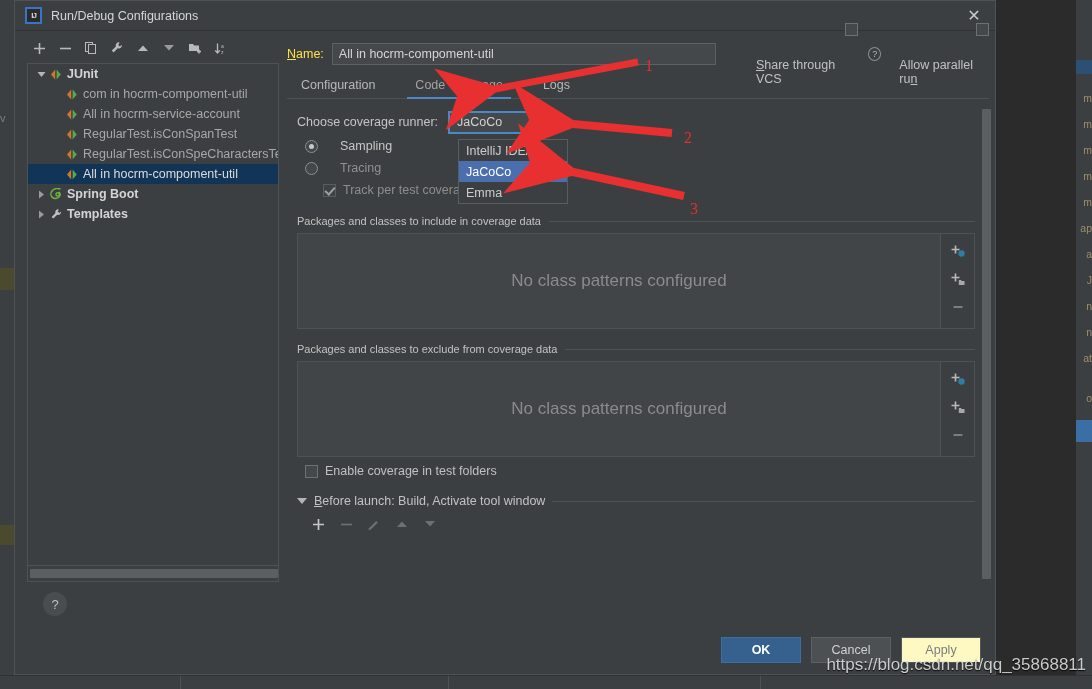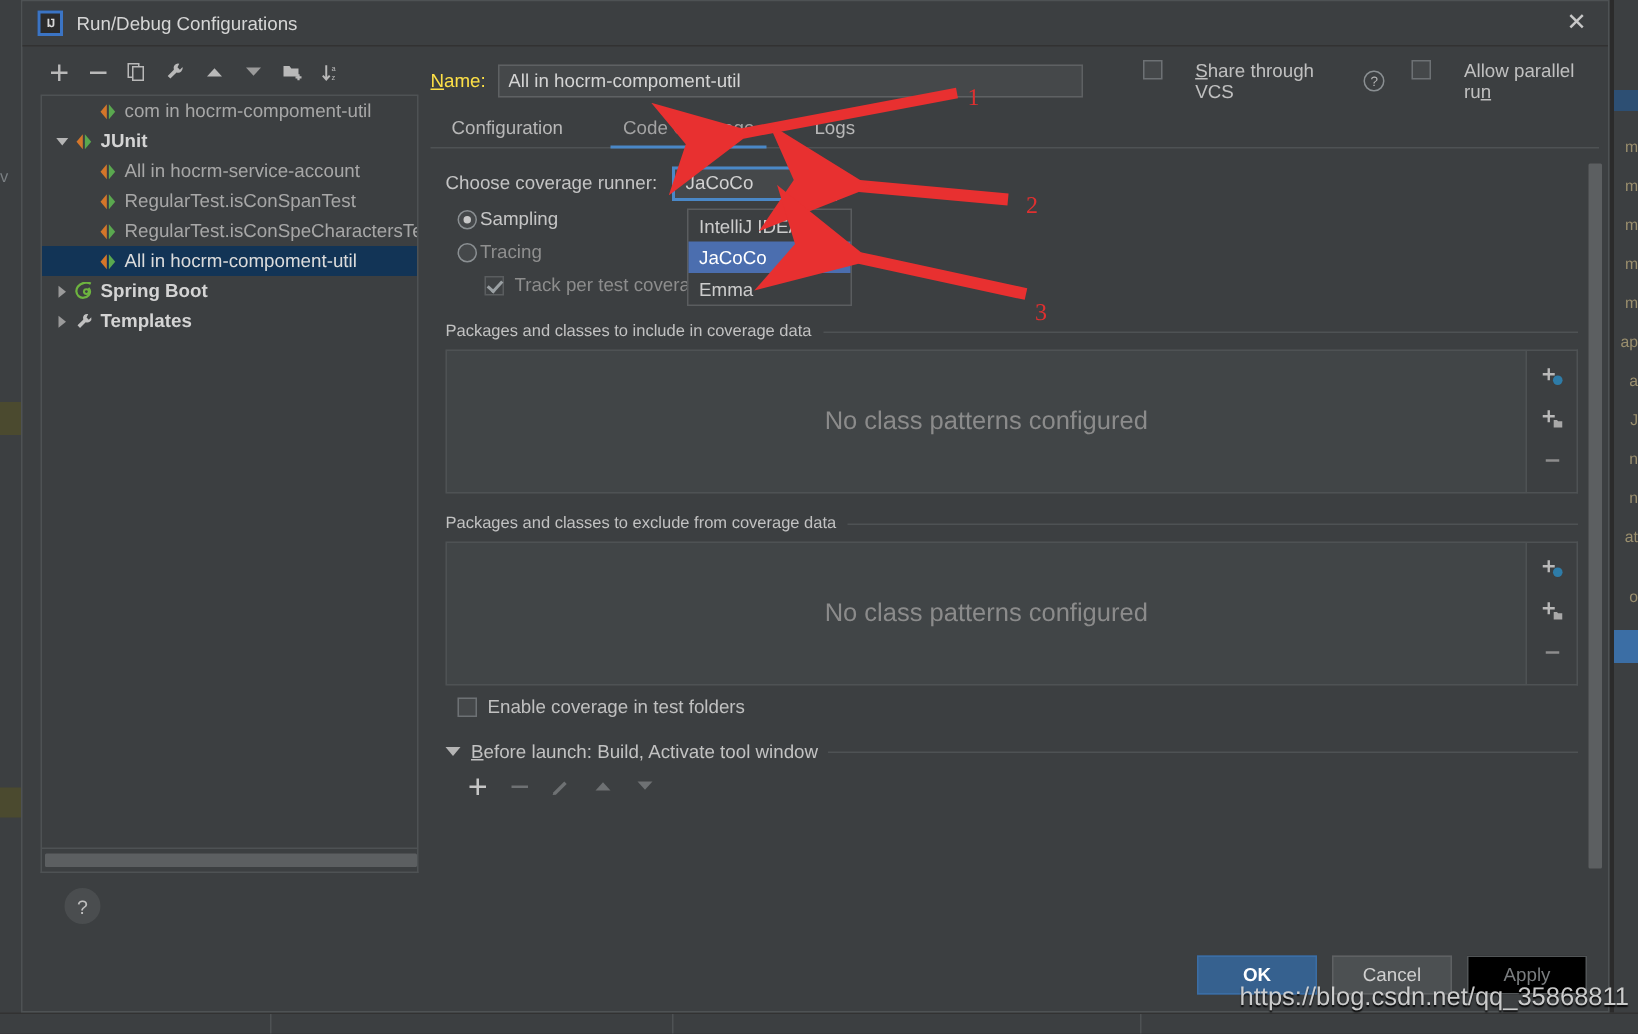--- a/index.html
+++ b/index.html
@@ -21,21 +21,21 @@
   .bg-left-strip .hl2 { position:absolute; left:0; top:525px; width:14px; height:20px; background:#4b4a2f; }
   .bg-right-strip { position:absolute; right:0; top:0; width:16px; height:689px; background:#3c3f41; }
   .bg-right-strip .rtxt { position:absolute; right:0; font-size:10.5px; color:#9a8f6e; white-space:nowrap; }
   .bg-right-strip .rblue { position:absolute; right:0; top:60px; width:16px; height:14px; background:#2d4f73; }
   .bg-right-strip .rblue2 { position:absolute; right:0; top:420px; width:16px; height:22px; background:#3b6ea5; }
   .bg-bottom-bar { position:absolute; left:0; bottom:0; width:1092px; height:14px; background:#3c3f41; border-top:1px solid #323232; }
   .bg-bottom-bar .seg { position:absolute; top:0; height:14px; border-left:1px solid #4e5254; }
 
   
   .dialog {
-    position:absolute; left:14px; top:0; width:1059px; height:675px;
+    position:absolute; left:14px; top:0; width:982px; height:675px;
     background:#3c3f41; border:1px solid #4e5254;
     display:flex; flex-direction:column;
   }
   .titlebar {
     height:30px; flex:0 0 30px; background:#3c3f41;
     display:flex; align-items:center; padding:0 6px 0 10px;
     border-bottom:1px solid #323232;
   }
   .ij-logo {
     width:17px; height:17px; flex:0 0 17px; margin-right:9px;
@@ -89,21 +89,21 @@
   .right-pane { flex:1; display:flex; flex-direction:column; min-width:0; position:relative; padding-left:8px; }
   .name-row { height:34px; display:flex; align-items:center; padding:0 6px 0 0; gap:8px; margin-top:6px; }
   .name-label { font-size:12.5px; color:#fde047; }
   .name-label u { text-decoration:underline; }
   .name-input {
     width:404px; height:22px; background:#45484a; border:1px solid #5e6163;
     color:#d4d4d4; font-size:12.5px; padding:0 6px;
     font-family:"Liberation Sans", sans-serif;
   }
   .opts { display:flex; align-items:center; gap:10px; margin-left:32px; }
-  .chk-wrap { display:flex; align-items:flex-start; gap:22px; cursor:pointer; }
+  .chk-wrap { display:flex; align-items:flex-end; gap:22px; cursor:pointer;flex-direction:column; }
   .cbox { width:13px; height:13px; flex:0 0 13px; border:1px solid #6d7174; background:#45484a; position:relative; }
   .cbox.checked::after {
     content:""; position:absolute; left:3px; top:0px; width:4px; height:8px;
     border:solid #9aa0a3; border-width:0 2px 2px 0; transform:rotate(42deg);
   }
   .cbox.disabled { border-color:#5a5d5f; background:#3f4244; }
   .chk-label { font-size:12.5px; color:#c0c0c0; }
   .chk-label u { text-decoration:underline; }
   .chk-label.dim { color:#8d8d8d; }
   .q-circle {
@@ -129,21 +129,21 @@
   }
   .combo-val { flex:1; font-size:12.5px; color:#d2d2d2; }
   .combo-arrow { width:0; height:0; border-left:5px solid transparent; border-right:5px solid transparent; border-top:6px solid #b9b9b9; margin-right:3px; }
   .dropdown {
     position:absolute; left:458px; top:139px; width:110px;
     background:#3c3f41; border:1px solid #5a5d5f; z-index:40;
   }
   .dd-item { height:21px; display:flex; align-items:center; padding-left:7px; font-size:12.5px; color:#cccccc; cursor:pointer; }
   .dd-item.sel { background:#4b6eaf; color:#ffffff; }
 
-  .radio-row { display:flex; align-items:center; gap:2px; height:22px; padding-left:8px; cursor:pointer; }
+  .radio-row { display:flex; align-items:center; gap:22px; height:22px; padding-left:8px; cursor:pointer; }
   .radio {
     width:13px; height:13px; flex:0 0 13px; border-radius:50%;
     border:1px solid #8a8f92; background:#45484a; position:relative;
   }
   .radio.on::after { content:""; position:absolute; left:3px; top:3px; width:5px; height:5px; border-radius:50%; background:#c8c8c8; }
   .radio-label { font-size:12.5px; color:#c6c6c6; }
   .radio-label.dim { color:#8f8f8f; }
   .sub-chk { padding-left:26px; height:22px; display:flex; align-items:center; gap:7px; }
 
   .group-sec { margin-top:14px; }
@@ -178,21 +178,21 @@
 
   
   .footer { height:48px; flex:0 0 48px; display:flex; align-items:center; justify-content:flex-end; padding-right:14px; gap:10px; }
   .btn {
     min-width:80px; height:26px; padding:0 14px; font-size:12.5px;
     background:#4c5052; border:1px solid #5e6163; color:#d0d0d0; cursor:pointer;
     font-family:"Liberation Sans", sans-serif;
     display:flex; align-items:center; justify-content:center;
   }
   .btn.primary { background:#36618f; border-color:#3b6ea5; color:#ffffff; font-weight:bold; }
-  .btn.disabled { color:#7a7d7f; border-color:#525658; background:#000000; }
+  .btn.disabled { color:#7a7d7f; border-color:#525658; background:#fef9c3; }
 
   .watermark {
     position:absolute; right:6px; bottom:14px;
     font-size:17px; color:#d8d8d8; opacity:.92;
     font-family:"Liberation Sans", sans-serif;
     text-shadow:0 1px 1px #000;
     pointer-events:none; z-index:60;
   }
 
   
@@ -287,43 +287,43 @@
           <div class="tb-icon">
             <svg width="15" height="13" viewBox="0 0 15 13">
               <path d="M3.5 1.5v9M1.2 8.4 3.5 11l2.3-2.6" stroke="#b9b9b9" stroke-width="1.3" fill="none"></path>
               <text x="7" y="5.5" font-size="5" fill="#b9b9b9" font-family="sans-serif">a</text>
               <text x="7" y="11.5" font-size="5" fill="#b9b9b9" font-family="sans-serif">z</text>
             </svg>
           </div>
         </div>
 
         <div class="tree-box" id="tree-box">
-            <div class="tree-row child">
-              <span class="tw"></span>
-              <span class="tr-icon">
-                <svg width="12" height="11" viewBox="0 0 12 11">
-                  <path d="M5.2 0.5 1 5.5l4.2 5z" fill="#d4762a"></path>
-                  <path d="M6.6 0.5 10.8 5.5 6.6 10.5z" fill="#5aa84f"></path>
-                </svg>
-              </span>
-              <span class="tr-label">com in hocrm-compoment-util</span>
-            </div>
             <div class="tree-row group">
               <span class="tw">
                 <svg width="9" height="7" viewBox="0 0 9 7">
                   <path d="M0.5 1 4.5 6 8.5 1z" fill="#b5b5b5"></path>
                 </svg>
               </span>
               <span class="tr-icon">
                 <svg width="12" height="11" viewBox="0 0 12 11">
                   <path d="M5.2 0.5 1 5.5l4.2 5z" fill="#d4762a"></path>
                   <path d="M6.6 0.5 10.8 5.5 6.6 10.5z" fill="#5aa84f"></path>
                 </svg>
               </span>
               <span class="tr-label">JUnit</span>
+            </div>
+            <div class="tree-row child">
+              <span class="tw"></span>
+              <span class="tr-icon">
+                <svg width="12" height="11" viewBox="0 0 12 11">
+                  <path d="M5.2 0.5 1 5.5l4.2 5z" fill="#d4762a"></path>
+                  <path d="M6.6 0.5 10.8 5.5 6.6 10.5z" fill="#5aa84f"></path>
+                </svg>
+              </span>
+              <span class="tr-label">com in hocrm-compoment-util</span>
             </div>
             <div class="tree-row child">
               <span class="tw"></span>
               <span class="tr-icon">
                 <svg width="12" height="11" viewBox="0 0 12 11">
                   <path d="M5.2 0.5 1 5.5l4.2 5z" fill="#d4762a"></path>
                   <path d="M6.6 0.5 10.8 5.5 6.6 10.5z" fill="#5aa84f"></path>
                 </svg>
               </span>
               <span class="tr-label">All in hocrm-service-account</span>

